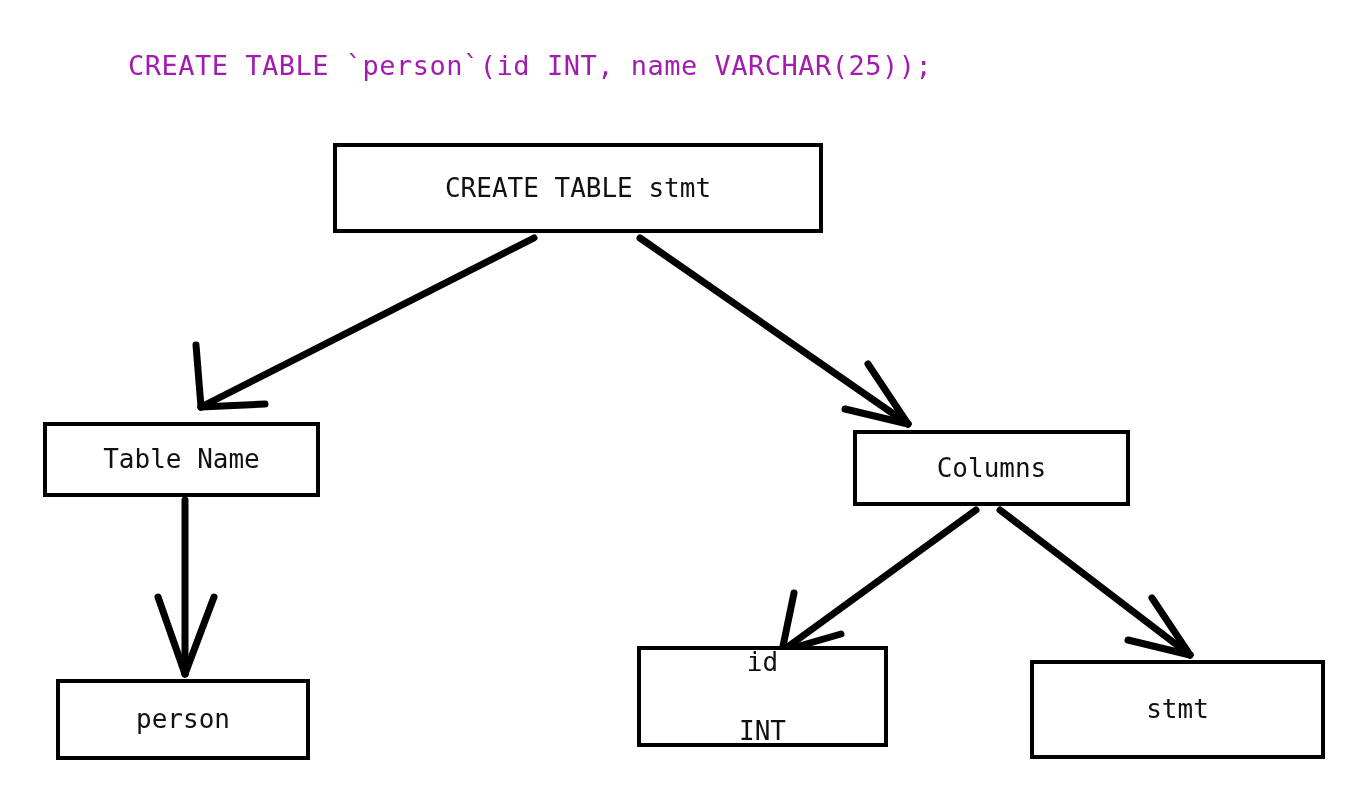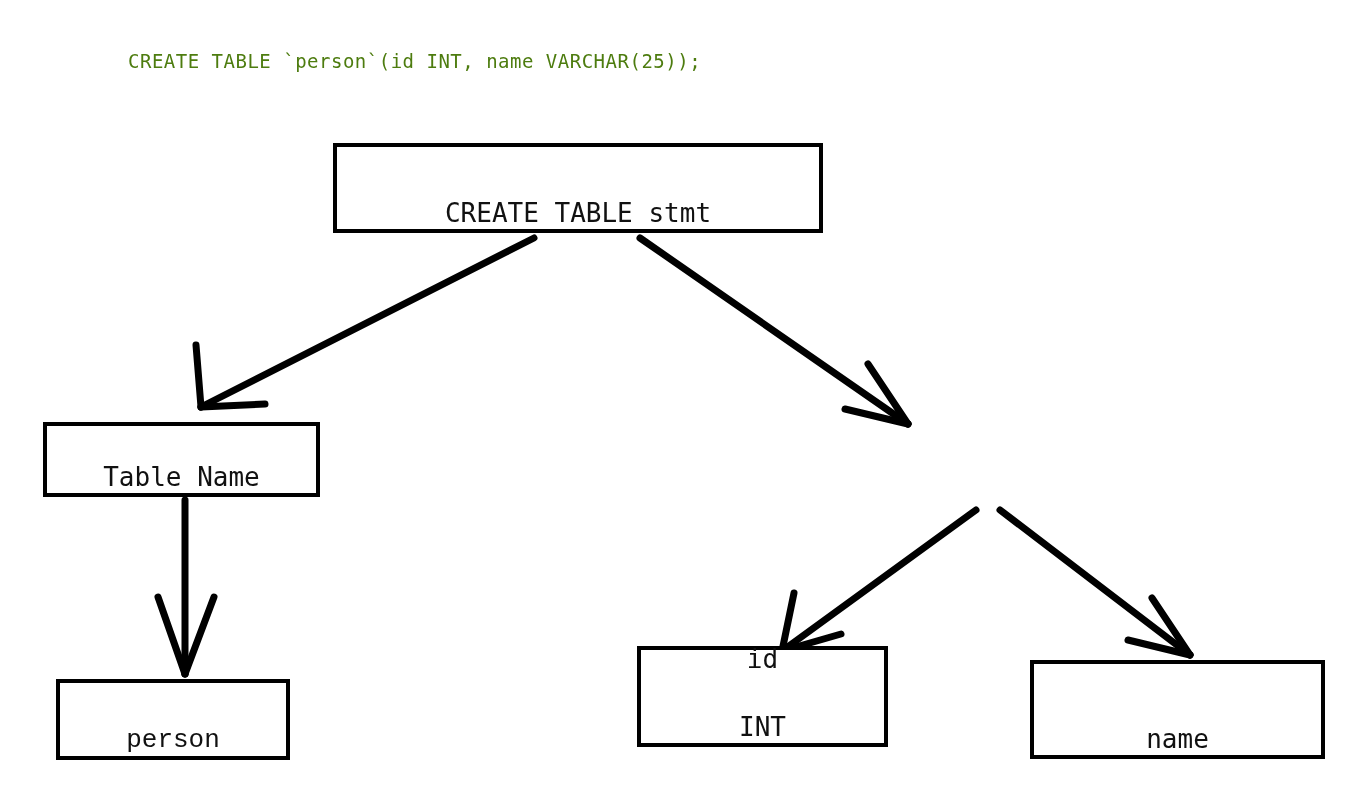--- a/index.html
+++ b/index.html
@@ -20,46 +20,46 @@
     left: 0;
     top: 0;
     width: 1362px;
     height: 804px;
     pointer-events: none;
   }
   .title {
     position: absolute;
     left: 128px;
     top: 50px;
-    font-size: 19px;
+    font-size: 27px;
     letter-spacing: 0.5px;
-    color: #4d7c0f;
+    color: #a21caf;
     white-space: pre;
   }
   .node {
     position: absolute;
     box-sizing: border-box;
     background: #ffffff;
     border: 4px solid #000000;
     display: flex;
     flex-direction: column;
     align-items: center;
-    justify-content: flex-end;
+    justify-content: center;
     color: #111111;
     font-size: 26px;
     line-height: 1.18;
     text-align: center;
     white-space: pre;
     z-index: 2;
   }
   .node .line2 { display: block; margin-top: 38px; }
   #node-root        { left: 333px; top: 143px; width: 490px; height: 90px; }
   #node-table-name  { left: 43px;  top: 422px; width: 277px; height: 75px; }
   #node-columns     { left: 853px; top: 430px; width: 277px; height: 76px; }
-  #node-person      { left: 56px;  top: 679px; width: 234px; height: 81px; font-family: Liberation Mono, monospace; }
+  #node-person      { left: 56px;  top: 679px; width: 254px; height: 81px; }
   #node-col-id      { left: 637px; top: 646px; width: 251px; height: 101px; }
   #node-col-name    { left: 1030px;top: 660px; width: 295px; height: 99px; }
 </style>
 </head>
 <body>
 
 <div id="canvas">
 
   <div class="title">CREATE TABLE `person`(id INT, name VARCHAR(25));</div>
 
@@ -100,27 +100,30 @@
   </svg>
 
   <div class="node" id="node-root">
     <span>CREATE TABLE stmt</span>
   </div>
 
   <div class="node" id="node-table-name">
     <span>Table Name</span>
   </div>
 
+  <div class="node" id="node-columns">
+    <span>Columns</span>
+  </div>
 
   <div class="node" id="node-person">
     <span>person</span>
   </div>
 
   <div class="node" id="node-col-id">
     <span>id</span>
     <span class="line2">INT</span>
   </div>
 
   <div class="node" id="node-col-name">
-    <span>name</span>
+    <span>stmt</span>
   </div>
 
 </div>
 
 </body></html>

